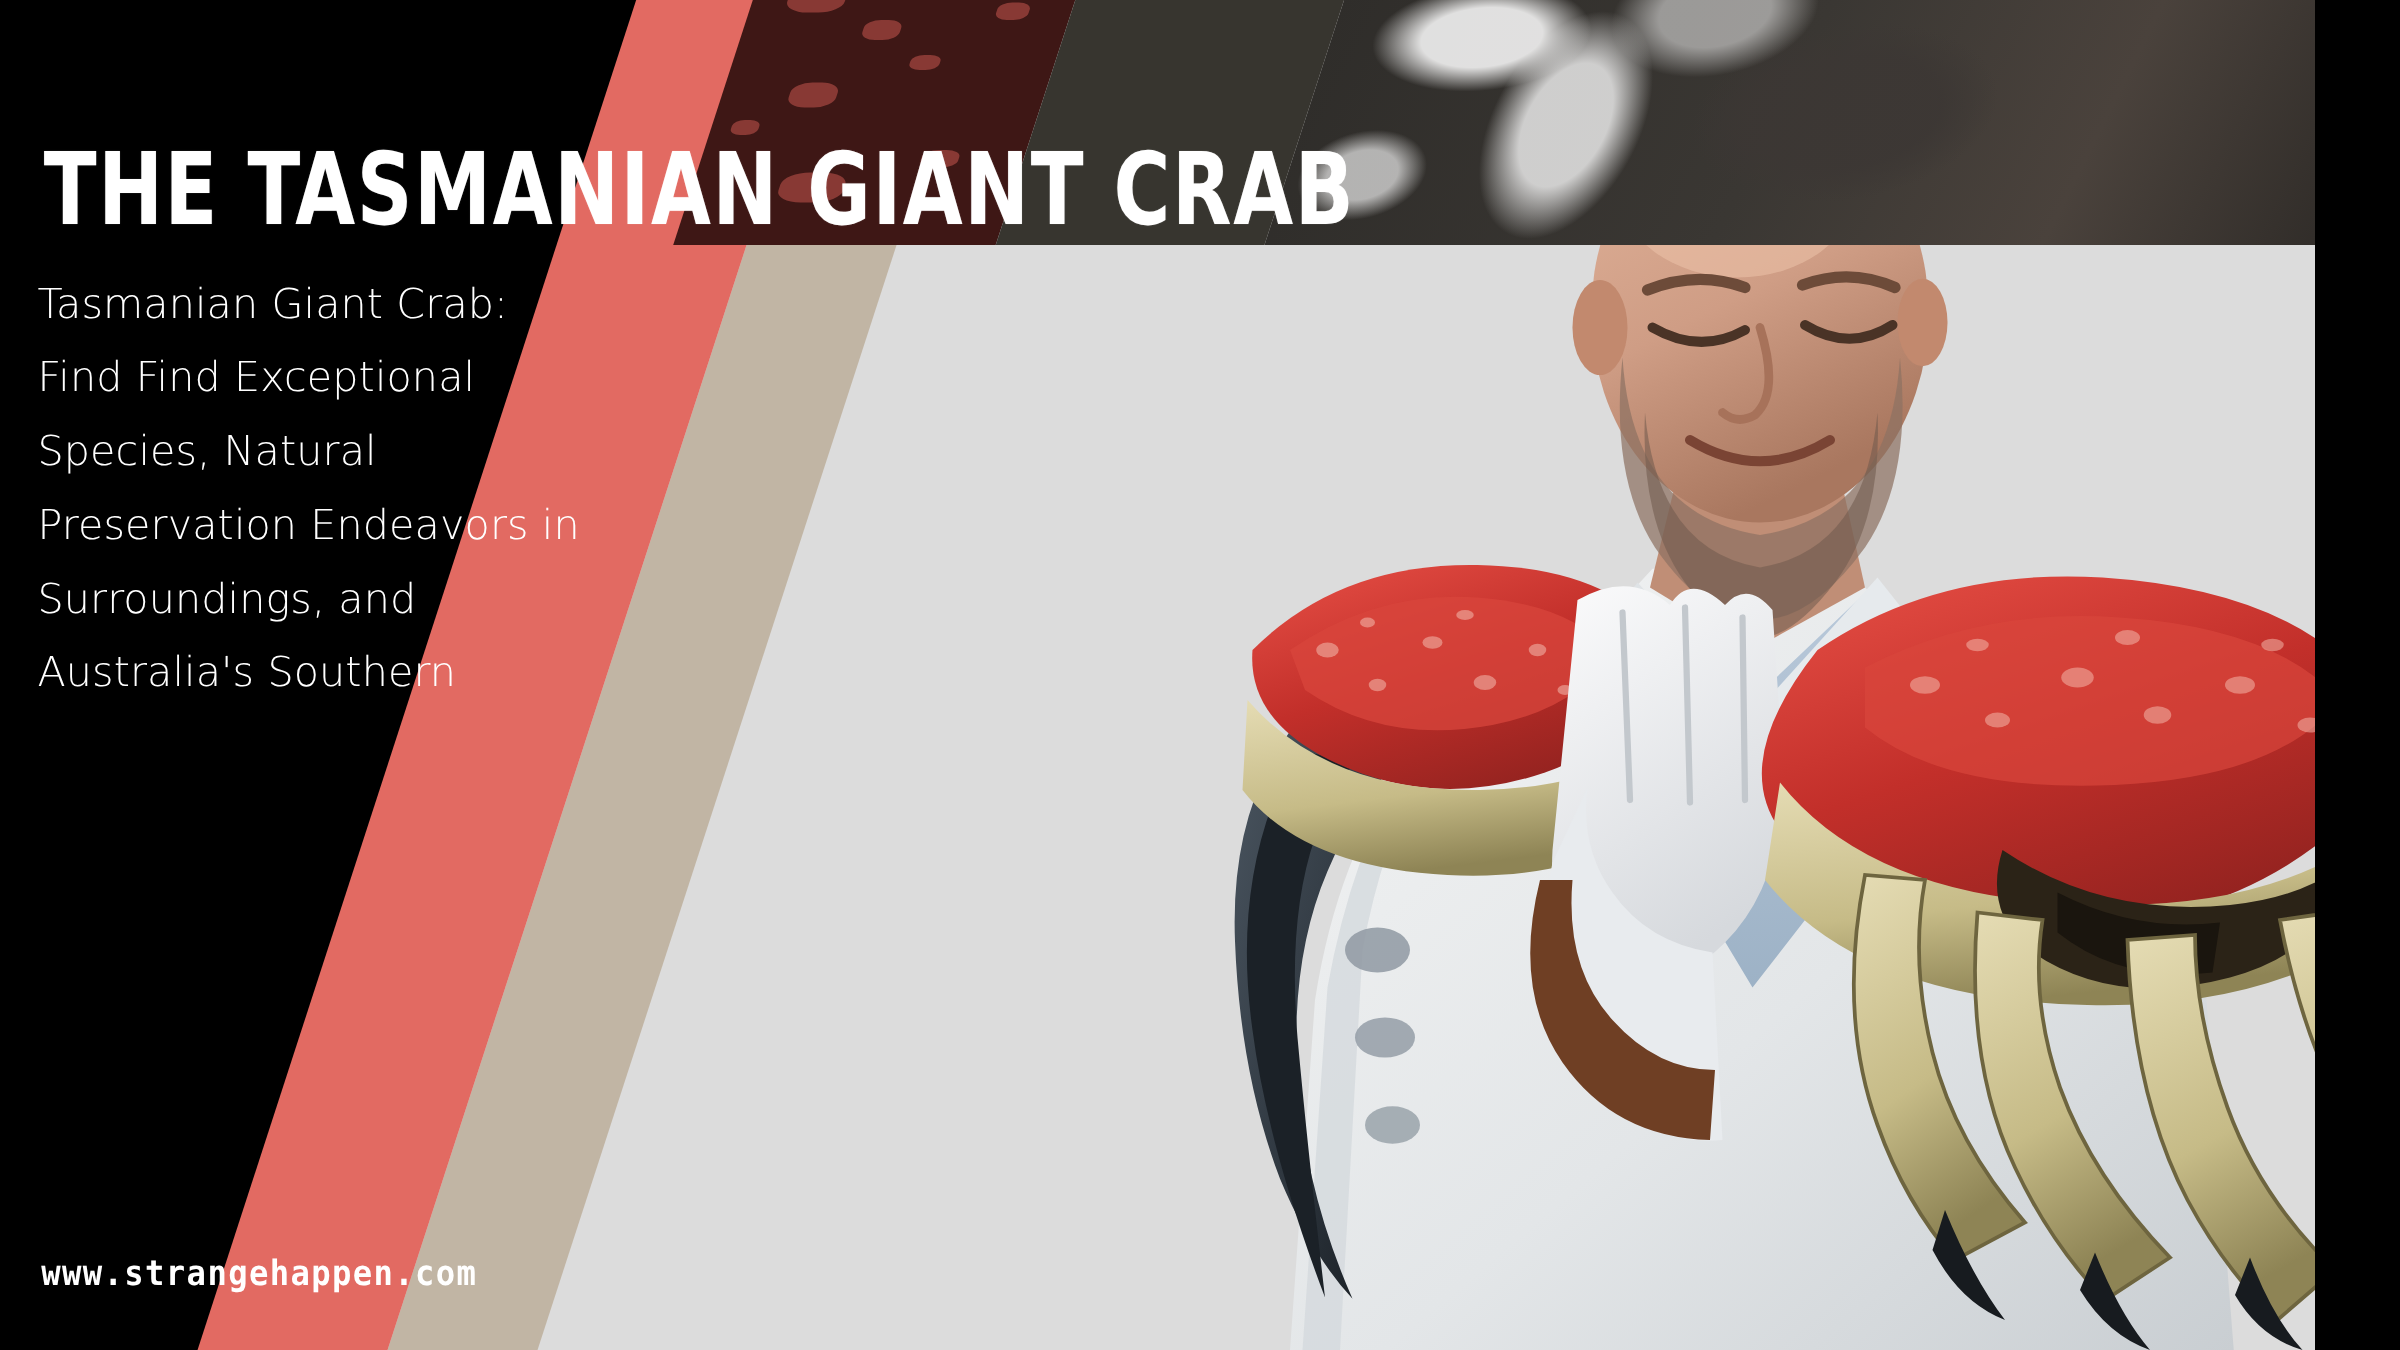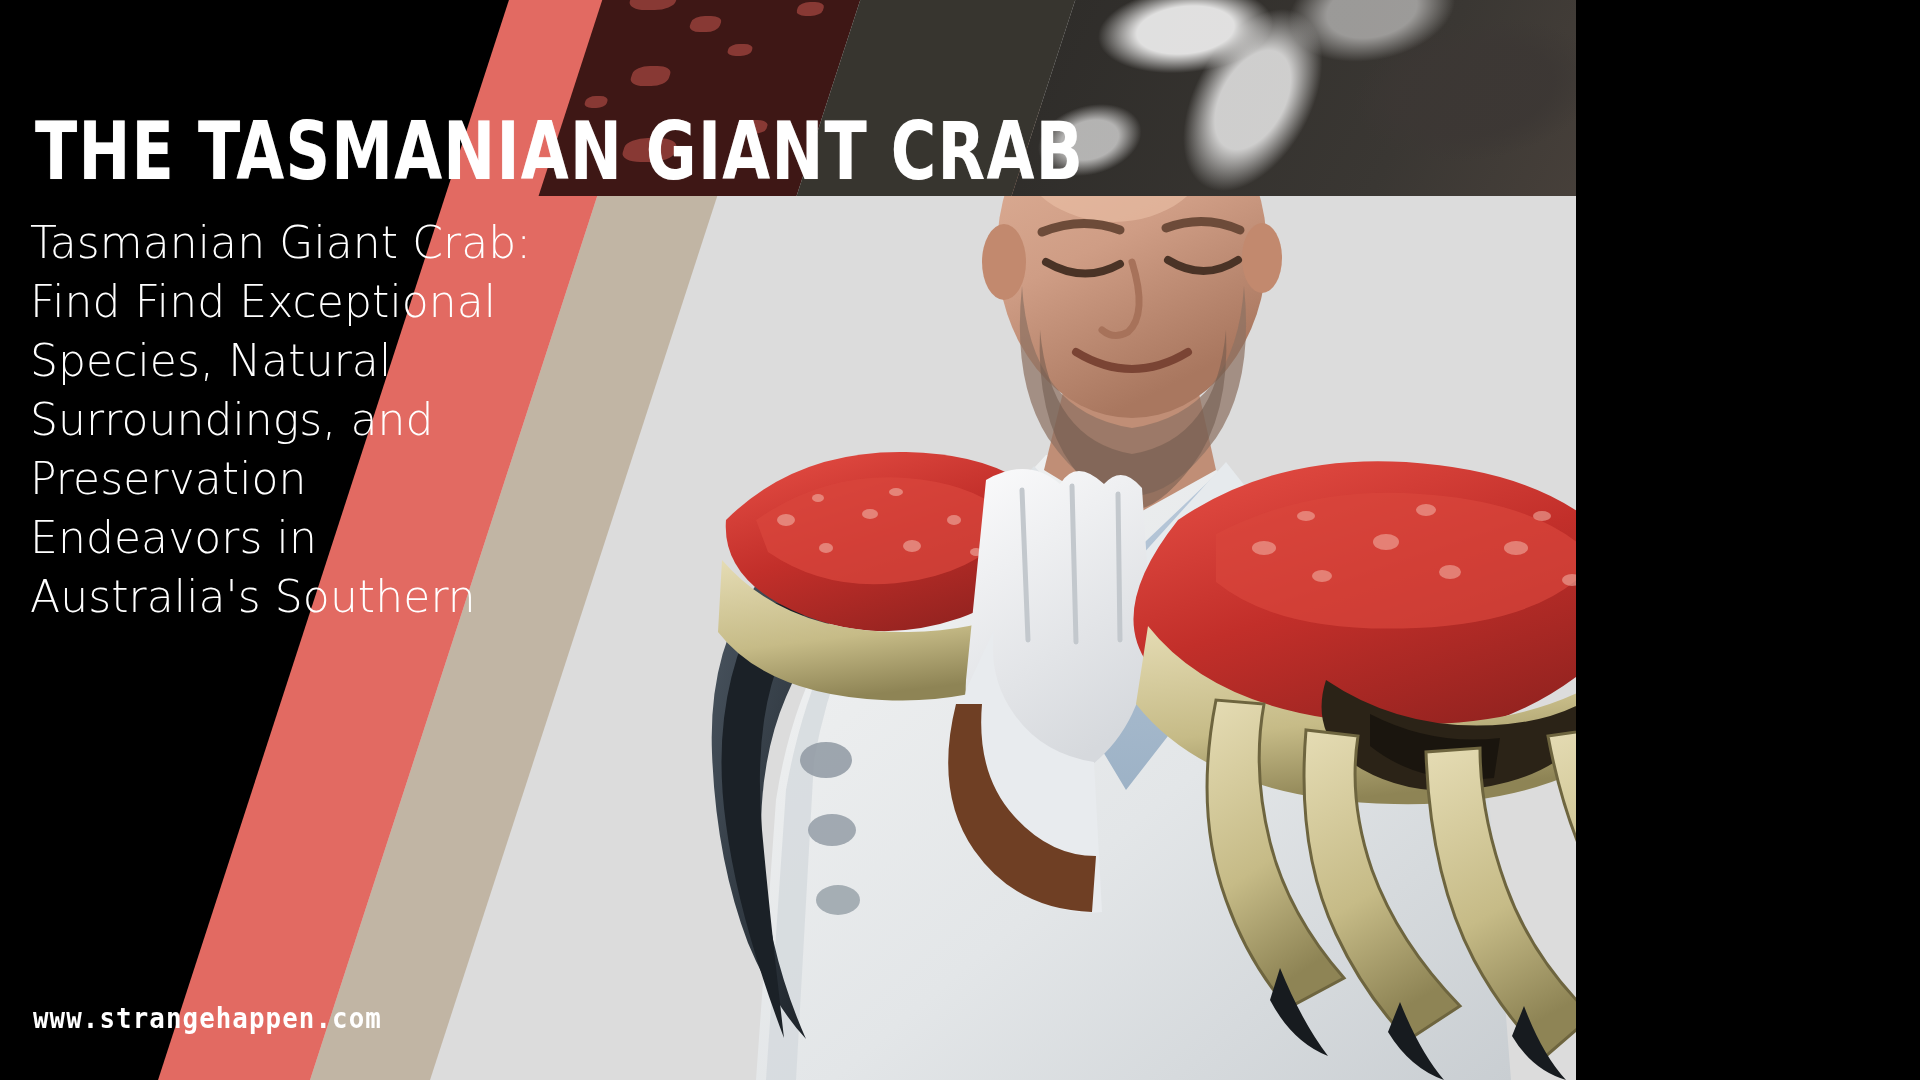--- a/index.html
+++ b/index.html
@@ -1,19 +1,19 @@
 <!DOCTYPE html>
 <html lang="en"><head>
 <meta charset="utf-8">
 <title>Tasmanian Giant Crab Banner</title>
 <style>
   html,body{margin:0;padding:0;background:#000;}
   body{width:1920px;height:1080px;overflow:hidden;font-family:"Liberation Sans",sans-serif;}
 
-  #banner{position:relative;width:1576px;height:1080px;overflow:hidden;background:#000;}
+  #banner{position:relative;width:1852px;height:1080px;overflow:hidden;background:#000;}
 
   
   .bg-light{position:absolute;inset:0;background:#dcdcdc;}
   .stripe{position:absolute;top:-14%;height:128%;transform:skewX(-18deg);transform-origin:top left;}
   .stripe-coral{left:555px;width:155px;background:#e26a62;}
   .stripe-beige{left:710px;width:120px;background:#c1b5a4;}
   .black-panel{position:absolute;top:-14%;left:-700px;height:128%;width:1258px;background:#000;transform:skewX(-18deg);transform-origin:top left;}
 
   
   .photo{position:absolute;right:0;top:0;width:1150px;height:1080px;overflow:hidden;}
@@ -32,21 +32,21 @@
     position:absolute;left:35px;top:56px;
     font-family:"Liberation Sans Narrow","DejaVu Sans Condensed","Liberation Sans",sans-serif;
     font-weight:700;font-size:80px;line-height:84px;letter-spacing:1.5px;
     color:#ffffff;text-transform:uppercase;
     transform:scaleX(.86);transform-origin:left center;white-space:nowrap;
     text-shadow:0 0 1px rgba(255,255,255,.35);
   }
   .blurb{
     position:absolute;left:30px;top:213px;width:520px;
     font-family:"DejaVu Sans","Liberation Sans",sans-serif;
-    font-weight:300;font-size:44px;line-height:59px;color:#ffffff;
+    font-weight:300;font-size:33px;line-height:59px;color:#ffffff;
     letter-spacing:.1px;
   }
   .blurb span{display:block;}
   .site-url{
     position:absolute;left:33px;top:1002px;
     font-family:"DejaVu Sans Mono","Liberation Mono",monospace;
     font-weight:700;font-size:28px;letter-spacing:1.2px;color:#ffffff;
     transform:scaleX(.92);transform-origin:left center;white-space:nowrap;
   }
 </style>
@@ -220,20 +220,20 @@
            radial-gradient(ellipse 150px 90px at 430px 120px, rgba(60,55,52,.9) 0 50%, rgba(60,55,52,0) 80%),
            linear-gradient(100deg,#2f2d2a 0%,#3a3733 42%,#4a423c 70%,#2a2724 100%);"></div>
   </div>
 
   <h1 class="headline">THE TASMANIAN GIANT CRAB</h1>
 
   <div class="blurb">
     <span>Tasmanian Giant Crab:</span>
     <span>Find Find Exceptional</span>
     <span>Species, Natural</span>
+    <span>Preservation Endeavors in</span>
     <span>Surroundings, and</span>
-    <span>Preservation Endeavors in</span>
     <span>Australia's Southern</span>
   </div>
 
   <div class="site-url">www.strangehappen.com</div>
 
 </div>
 
 </body></html>

